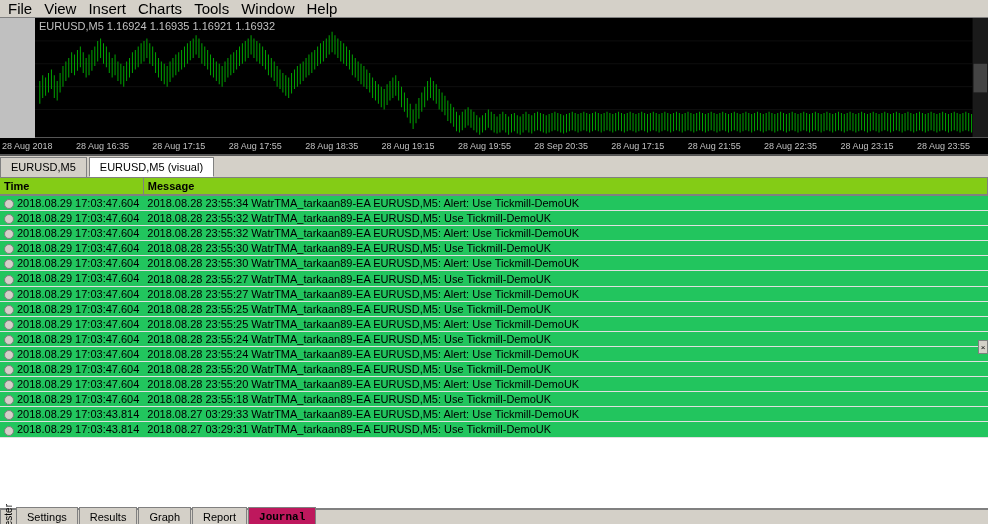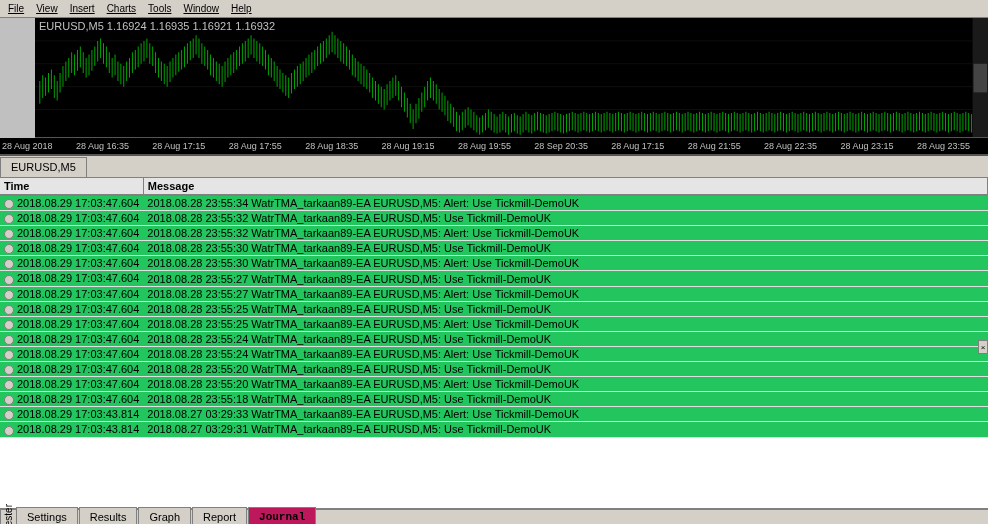--- a/index.html
+++ b/index.html
@@ -9,24 +9,23 @@
     #menubar {
       display: flex;
       align-items: center;
       background: #d4d0c8;
       border-bottom: 1px solid #808080;
       height: 18px;
       padding: 0 2px;
     }
     .menu-item {
       padding: 1px 6px;
-      font-size: 10px;
+      font-size: 15px;
       cursor: pointer;
       color: #000;
-      text-decoration: underline;
     }
 
     
     #chart-area {
       background: #000;
       height: 120px;
       position: relative;
       overflow: hidden;
       border-bottom: 1px solid #555;
       margin-left: 35px;
@@ -104,21 +103,21 @@
     #journal-table-container {
       overflow-y: auto;
       overflow-x: hidden;
       flex: 1;
     }
     #journal-table {
       width: 100%;
       border-collapse: collapse;
     }
     #journal-table thead tr {
-      background: #e5e5e5;
+      background: #84cc16;
       position: sticky;
       top: 0;
     }
     #journal-table thead th {
       text-align: left;
       padding: 2px 4px;
       border-right: 1px solid #808080;
       border-bottom: 2px solid #808080;
       font-weight: bold;
       font-size: 11px;
@@ -586,20 +585,21 @@
         <span class="time-label">28 Aug 17:15</span>
         <span class="time-label">28 Aug 21:55</span>
         <span class="time-label">28 Aug 22:35</span>
         <span class="time-label">28 Aug 23:15</span>
         <span class="time-label">28 Aug 23:55</span>
       </div>
   </div>
 
   <div id="chart-tabs">
     <div class="chart-tab">EURUSD,M5</div>
+    <div class="chart-tab active">EURUSD,M5 (visual)</div>
   </div>
 
   <div style="display:flex; flex:1; overflow:hidden; position:relative;">
 
     <div id="close-btn">×</div>
 
     <div id="journal-panel" style="flex:1;">
       <div id="journal-table-container">
         <table id="journal-table">
           <thead>

